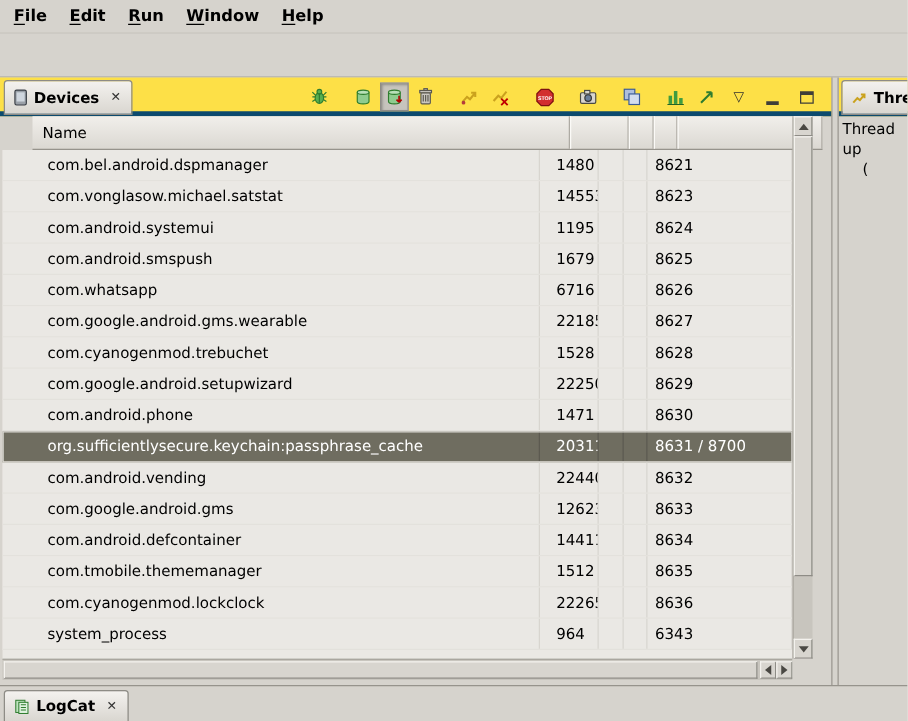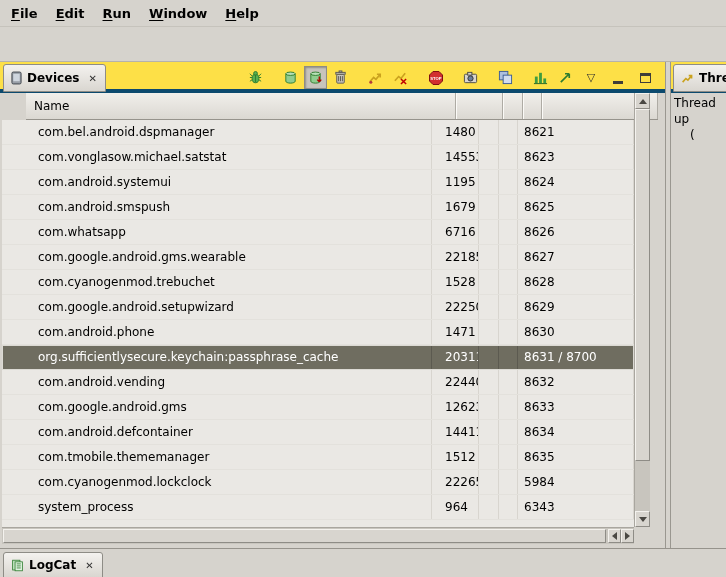--- a/index.html
+++ b/index.html
@@ -413,21 +413,21 @@
               <div class="tcell c-pid">1512</div>
               <div class="tcell c-a"></div>
               <div class="tcell c-b"></div>
               <div class="tcell c-port">8635</div>
             </div>
             <div class="trow">
               <div class="tcell c-name">com.cyanogenmod.lockclock</div>
               <div class="tcell c-pid">22265</div>
               <div class="tcell c-a"></div>
               <div class="tcell c-b"></div>
-              <div class="tcell c-port">5984</div>
+              <div class="tcell c-port">8636</div>
             </div>
             <div class="trow">
               <div class="tcell c-name">system_process</div>
               <div class="tcell c-pid">964</div>
               <div class="tcell c-a"></div>
               <div class="tcell c-b"></div>
               <div class="tcell c-port">6343</div>
             </div>
           </div>
 

